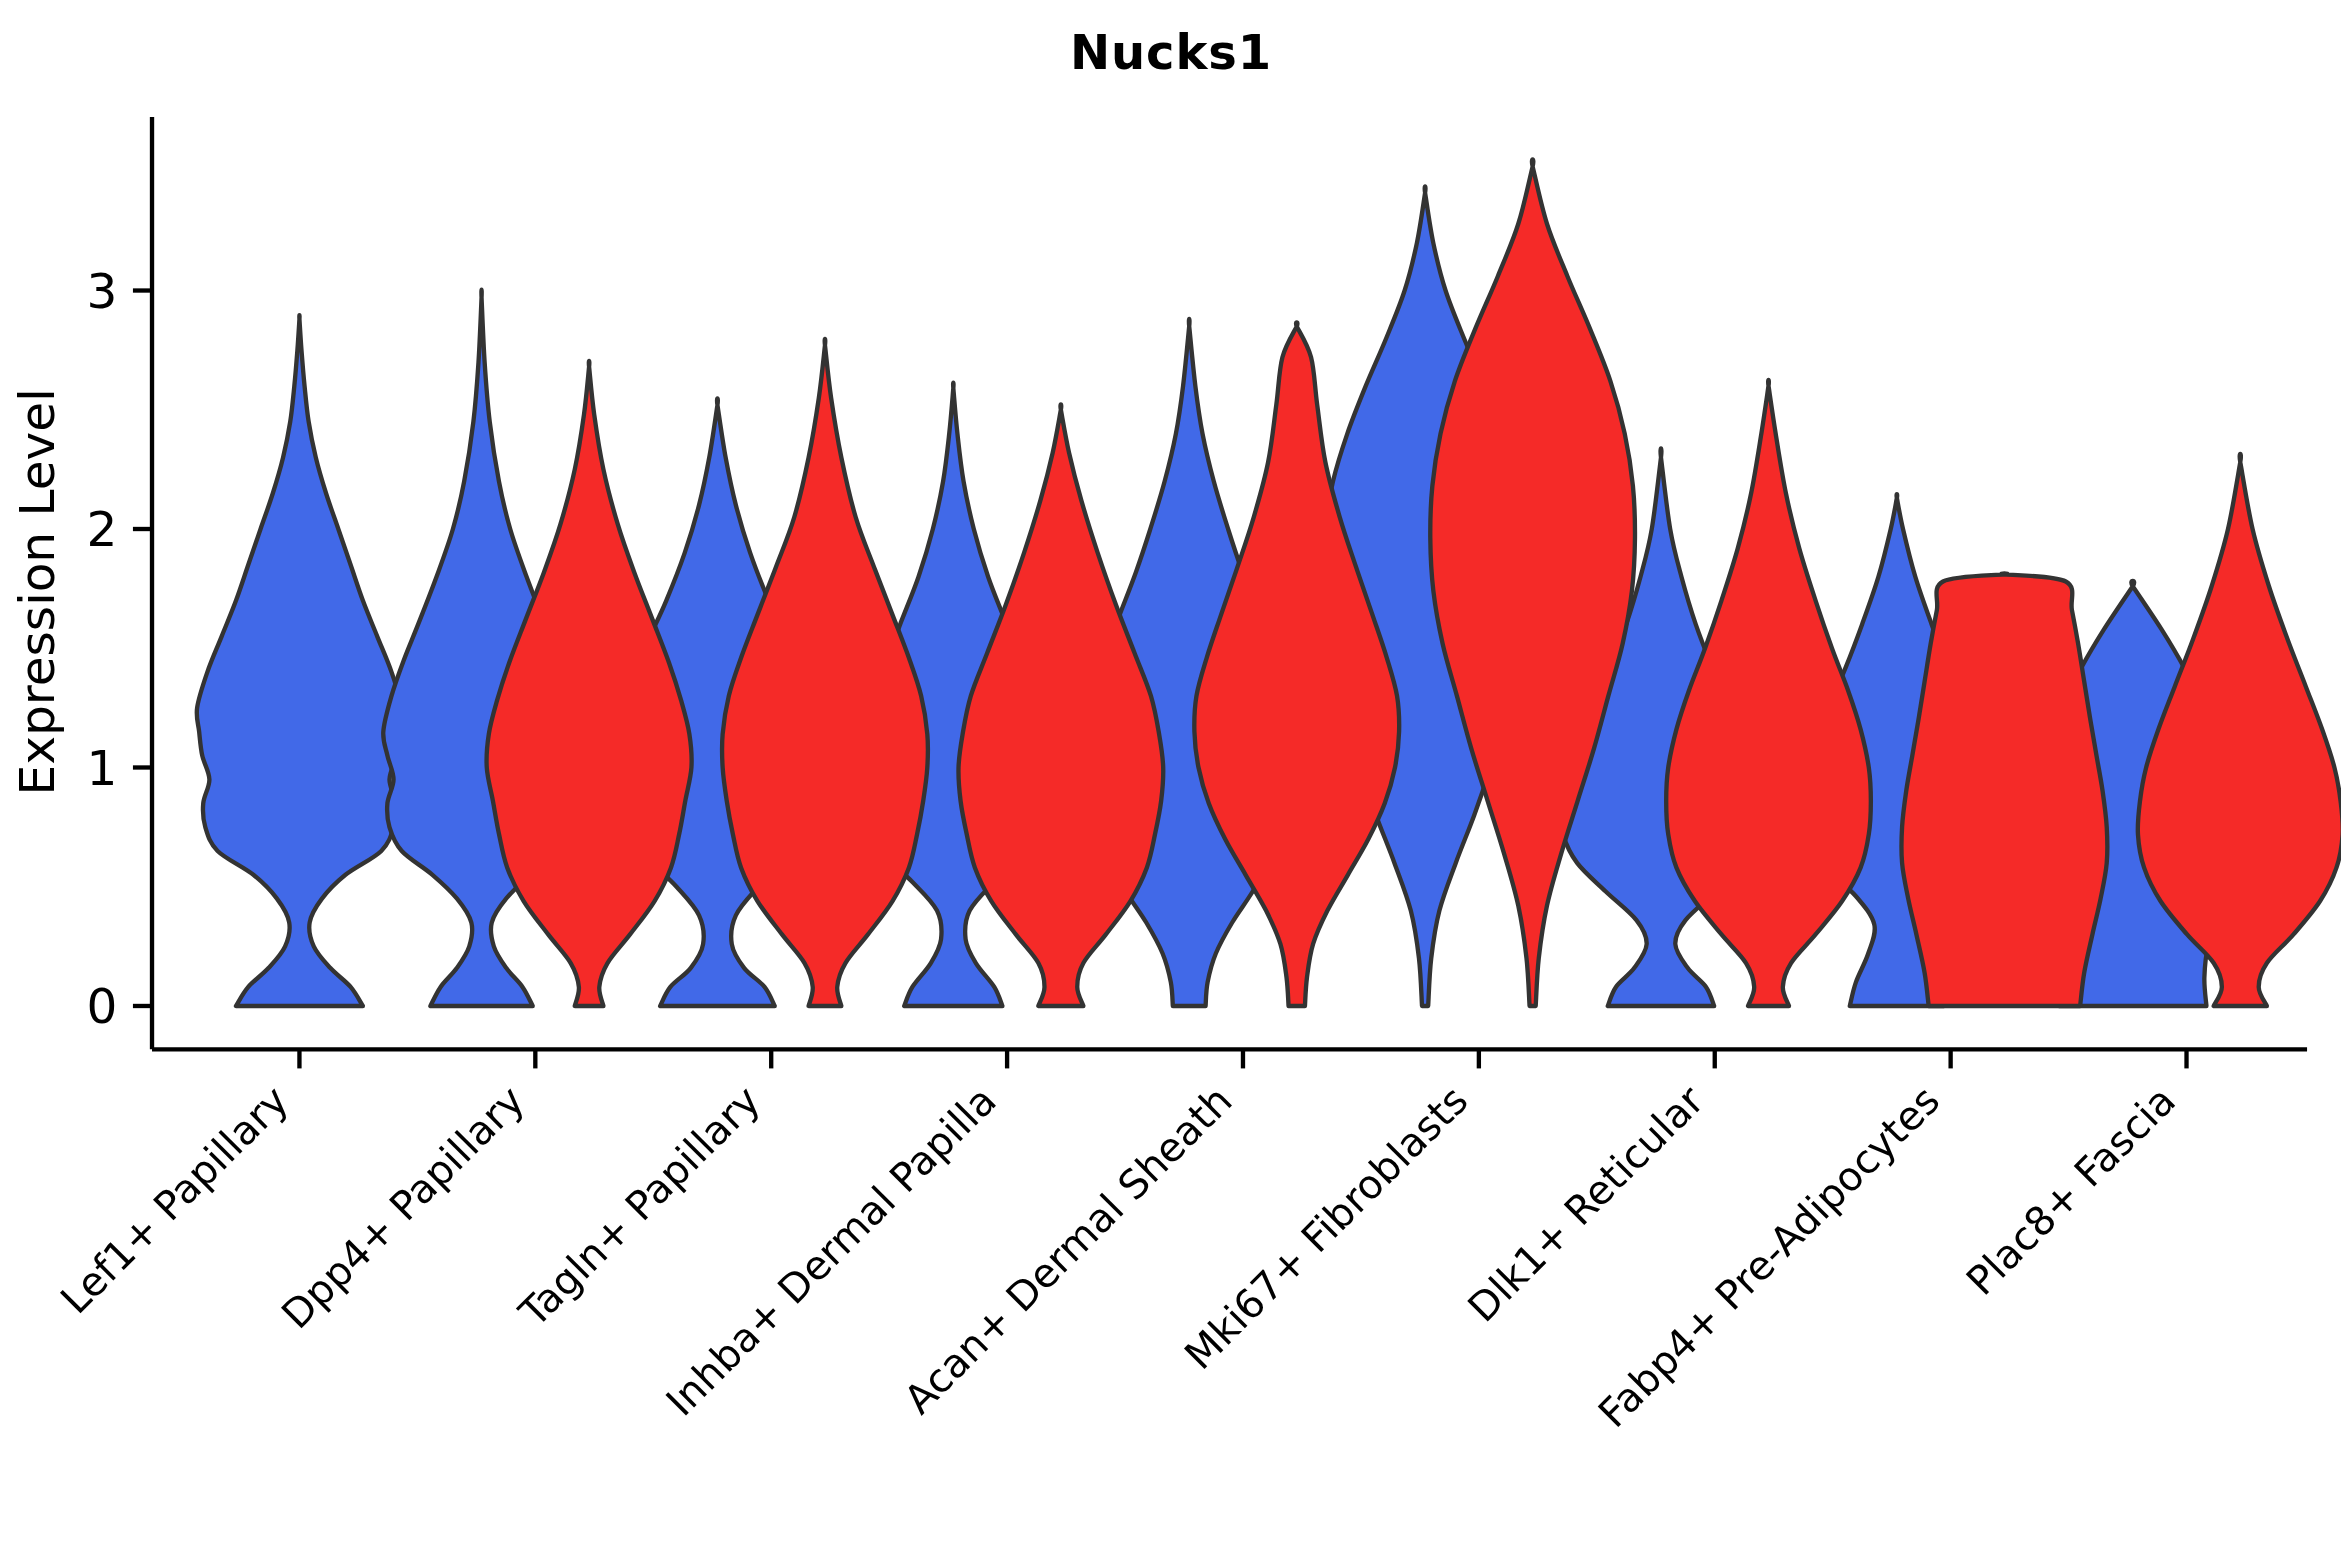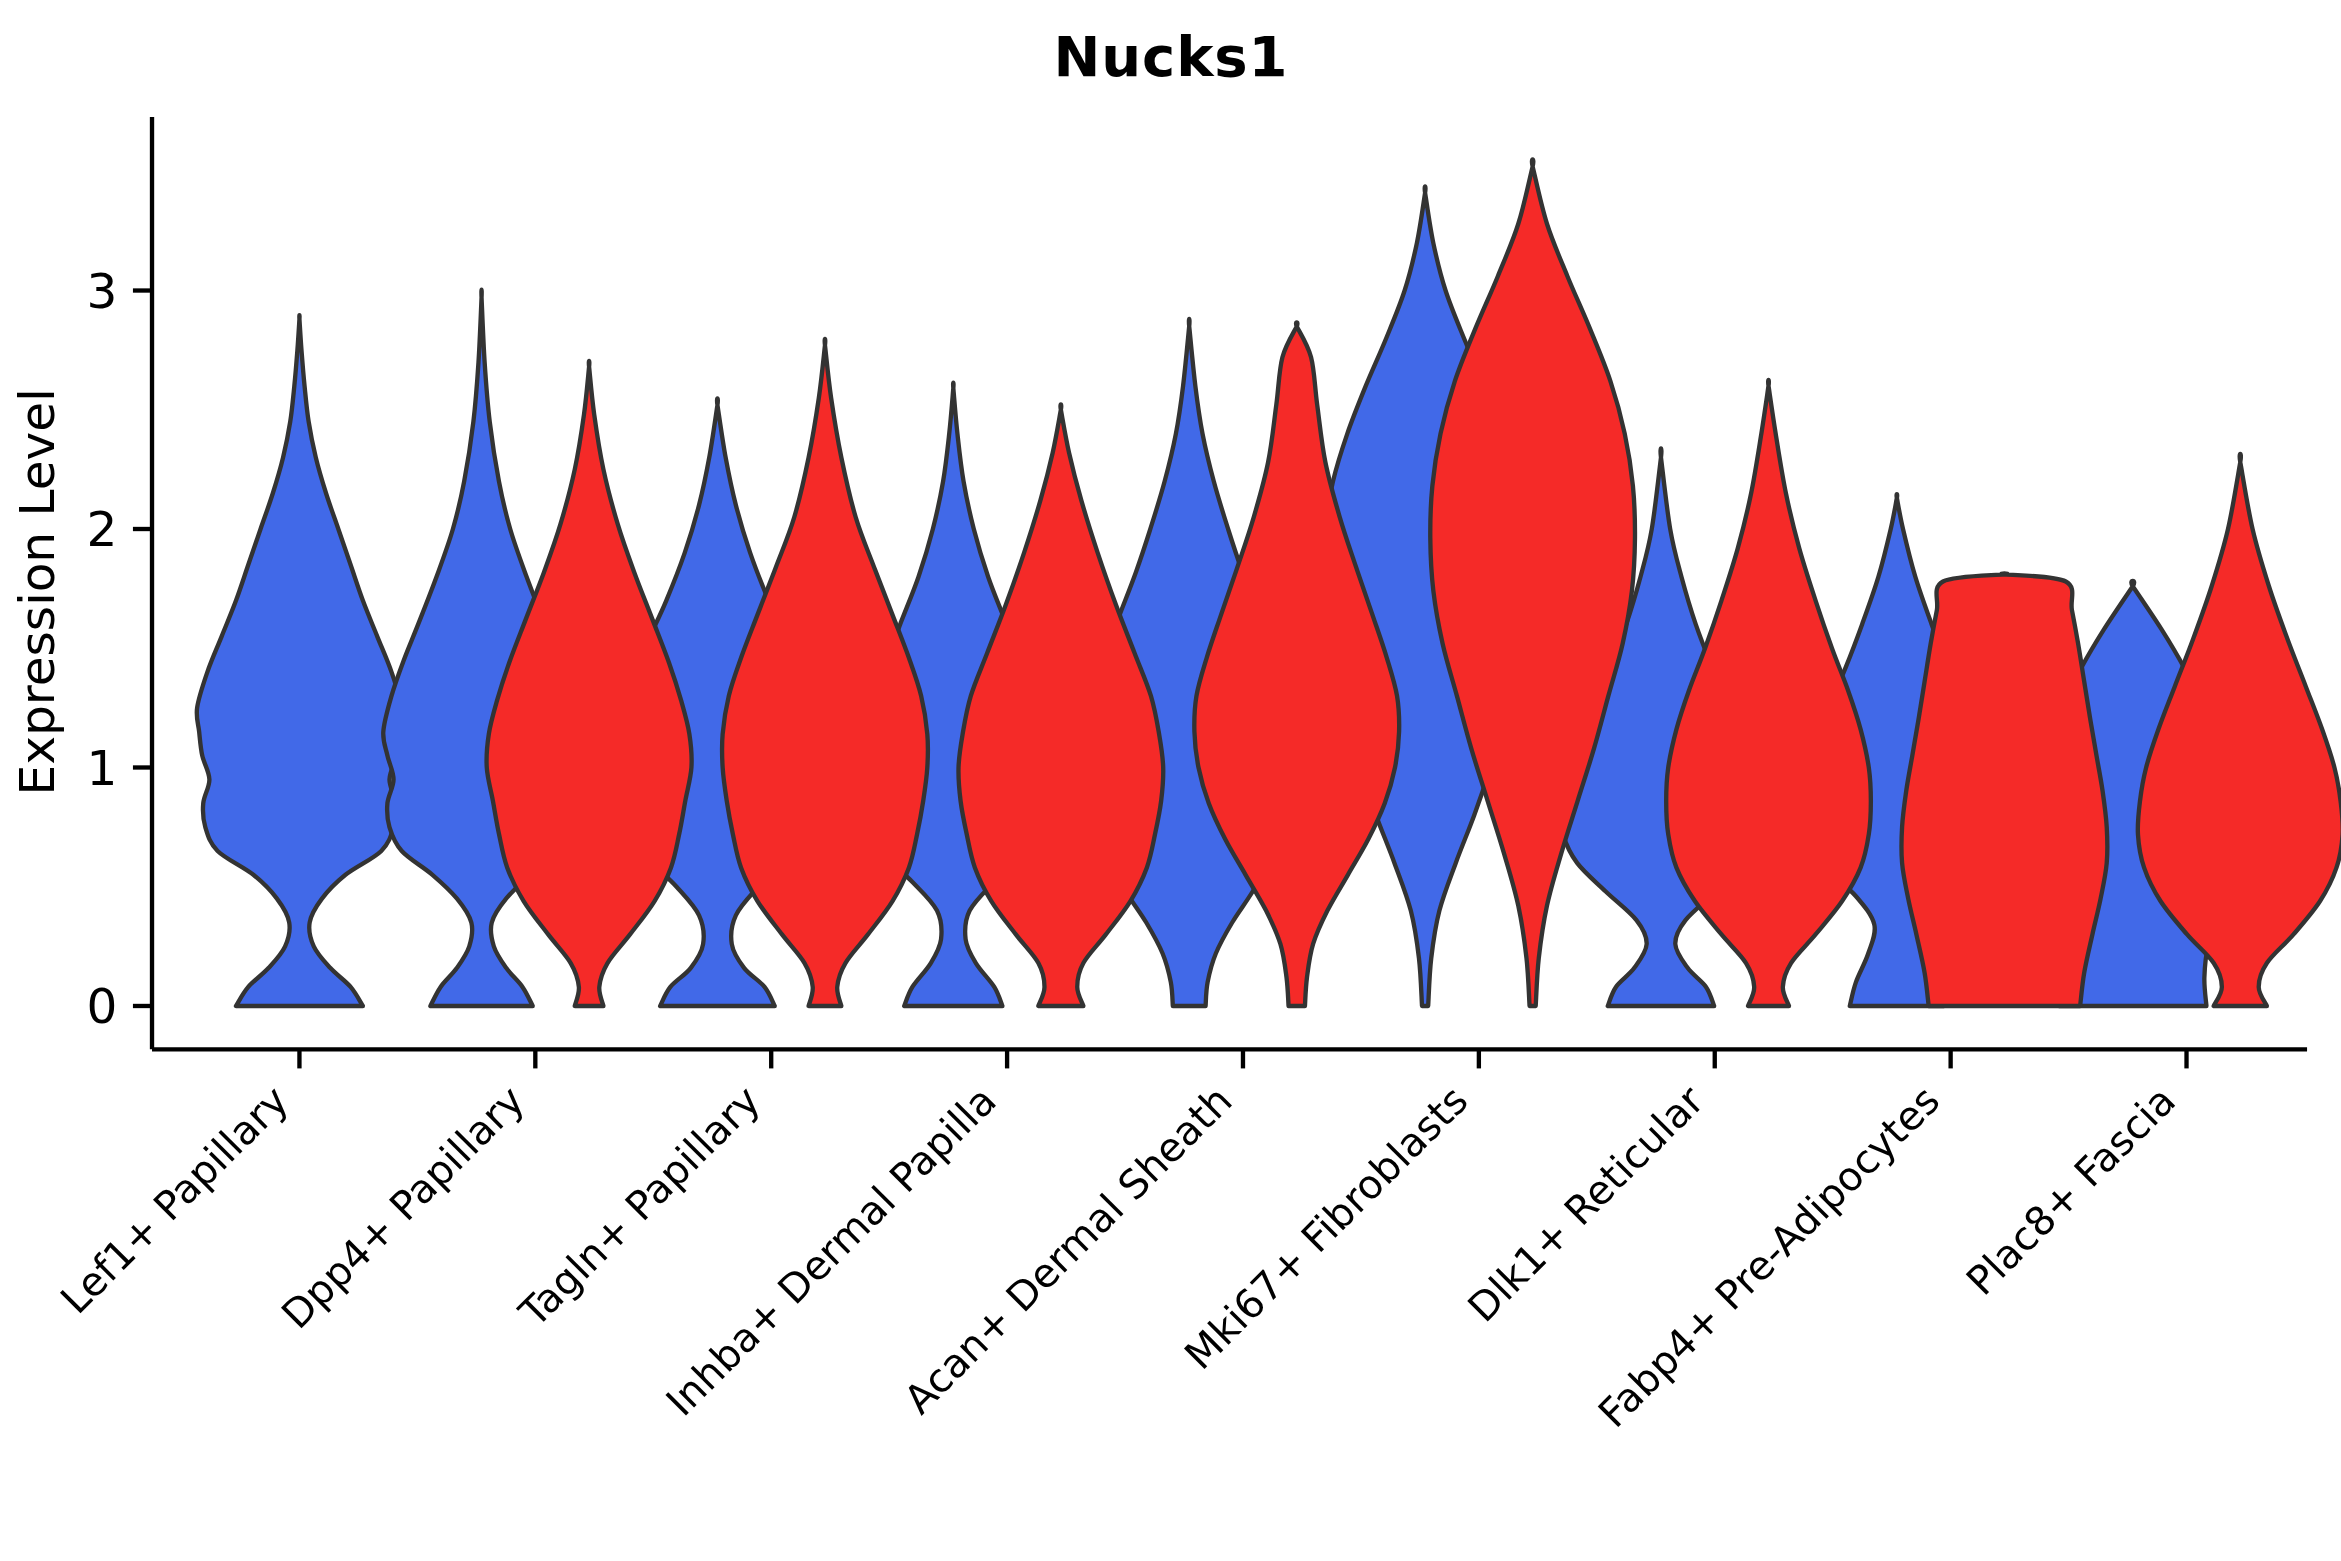--- a/index.html
+++ b/index.html
@@ -14,21 +14,21 @@
     background: #ffffff;
     font-family: "DejaVu Sans", "Liberation Sans", sans-serif;
     overflow: hidden;
   }
   #plot-title {
     position: absolute;
     left: 0;
     top: 24px;
     width: 2342px;
     text-align: center;
-    font-size: 56px;
+    font-size: 48px;
     font-weight: bold;
     color: #000000;
     letter-spacing: 0.9px;
   }
   #chart-svg {
     position: absolute;
     left: 0;
     top: 0;
   }
   .axis-line {

